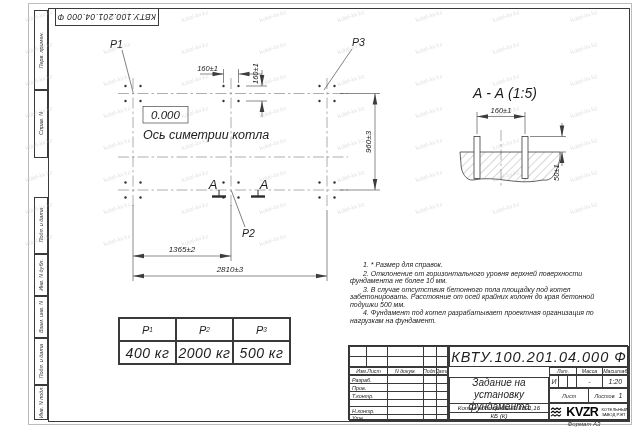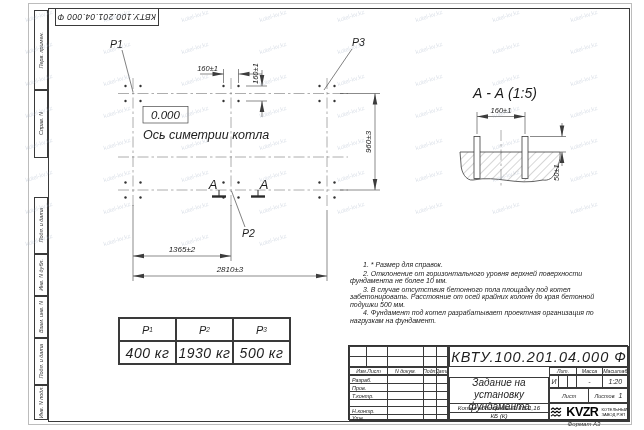--- a/index.html
+++ b/index.html
@@ -242,21 +242,21 @@
       </div>
     <div class="lt-cell lt-h">
         <span>P</span>
         <sub>2</sub>
       </div>
     <div class="lt-cell lt-h">
         <span>P</span>
         <sub>3</sub>
       </div>
     <div class="lt-cell lt-v">400 кг</div>
-    <div class="lt-cell lt-v">1930 кг</div>
+    <div class="lt-cell lt-v">2000 кг</div>
     <div class="lt-cell lt-v">500 кг</div>
   </div>
 
   <div class="tb">
     <div class="cell minigrid" style="left:0;top:0;width:100px;height:21px;">
       <div></div>
         <div></div>
         <div></div>
         <div></div>
         <div></div>

